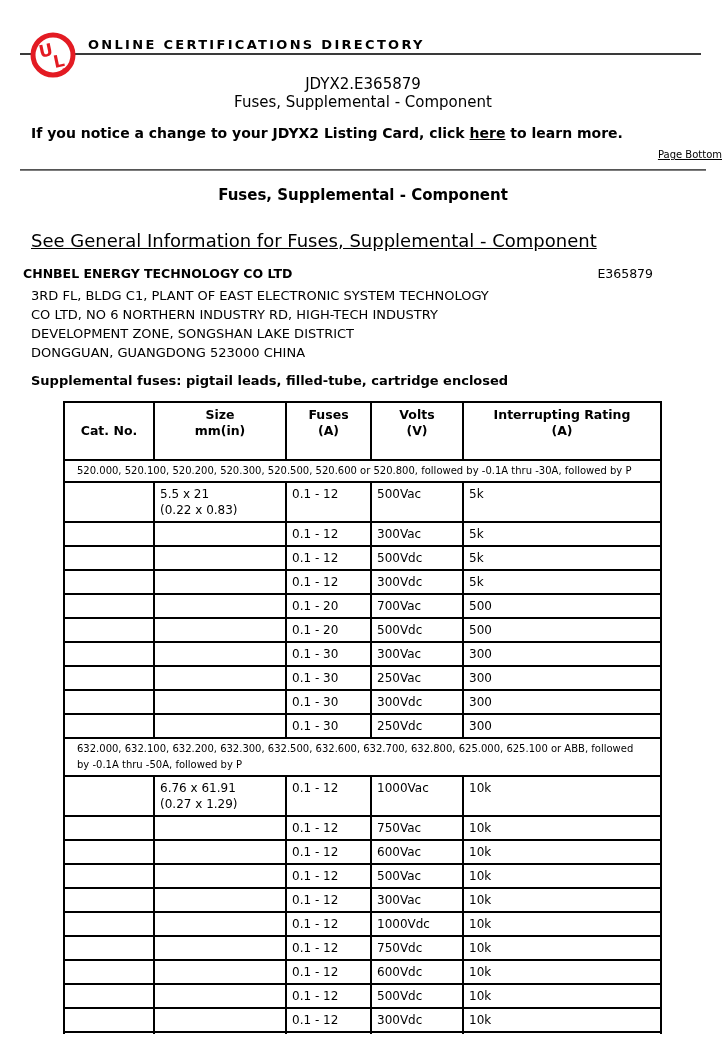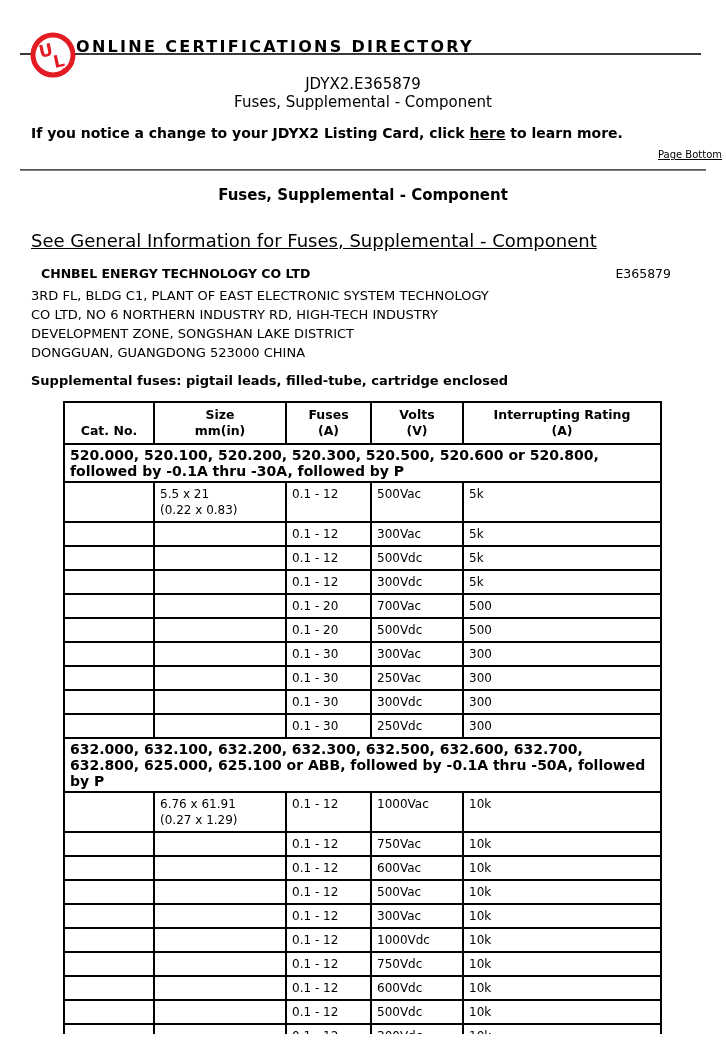--- a/index.html
+++ b/index.html
@@ -11,62 +11,62 @@
     overflow: hidden;
     position: relative;
   }
   .page { width: 726px; height: 1052px; background: #fff; }
 
   
   .masthead { position: relative; height: 58px; }
   .masthead-rule { position: absolute; left: 20px; top: 53px; width: 681px; height: 2px; background: #3a3a3a; }
   .ul-logo { position: absolute; left: 29px; top: 31px; width: 48px; height: 48px; }
   .brand {
-    position: absolute; left: 76px; top: 37px;
-    font-size: 16px; font-weight: bold; letter-spacing: 2.3px;
+    position: absolute; left: 88px; top: 37px;
+    font-size: 13px; font-weight: bold; letter-spacing: 2.3px;
     white-space: nowrap;
   }
 
   
   .title-block { margin-top: 17px; text-align: center; }
   .title-line { font-size: 15px; font-weight: normal; line-height: 18px; }
 
   
   .notice { margin: 14px 0 0 31px; font-size: 14px; font-weight: bold; line-height: 16px; }
   .notice .inline-link { text-decoration: underline; color: #000; cursor: pointer; }
   .page-bottom { margin: 6px 4px 0 49px; font-size: 10px; line-height: 16px; text-align: right; }
   .page-bottom a, .text-link { color: #000; text-decoration: underline; cursor: pointer; }
 
   .divider { margin: 6px 20px 0 20px; height: 2px; background: #7d7d7d; border-top: 1px solid #555; }
 
   .section-heading { margin-top: 15px; text-align: center; font-size: 15px; font-weight: bold; line-height: 19px; }
 
   .geninfo { margin: 28px 0 0 31px; font-size: 18px; line-height: 15px; }
 
   
-  .company-row { margin: 18px 0 0 41px; width: 630px; display: flex; justify-content: space-between; align-items: flex-start; }
+  .company-row { margin: 18px 0 0 23px; width: 630px; display: flex; justify-content: space-between; align-items: flex-start; }
   .company-name { font-size: 12.5px; font-weight: bold; line-height: 16px; }
   .file-number { font-size: 12.5px; line-height: 16px; }
   .address { margin: 4px 0 0 31px; font-size: 13px; }
   .address-line { line-height: 19px; }
 
   .product-desc { margin: 11px 0 0 31px; font-size: 13px; font-weight: bold; line-height: 16px; }
 
   
   .table-clip { margin: 12px 0 0 63px; width: 601px; height: 633px; overflow: hidden; }
   table.fuse-table { border-collapse: collapse; table-layout: fixed; width: 597px; }
   table.fuse-table th, table.fuse-table td { border: 2px solid #000; }
   th {
     font-size: 12.5px; font-weight: bold; text-align: center; vertical-align: bottom;
-    padding: 4px 3px 4px 3px; line-height: 16px;
+    padding: 4px 3px 20px 3px; line-height: 16px;
   }
   .th-sub:empty { display: none; }
   td { font-size: 12px; line-height: 16px; padding: 3px 5px; vertical-align: top; height: 17px; }
   tr.section-row td {
-    font-size: 14px; font-weight: bold; line-height: 16px; padding: 2px 5px;
+    font-size: 10px; font-weight: normal; line-height: 16px; padding: 2px 12px;
   }
   .size1:empty, .size2:empty { display: none; }
   tr.partial td { height: 28px; }
 </style>
 </head>
 <body>
 
 <div class="page">
 
   <div class="masthead">

